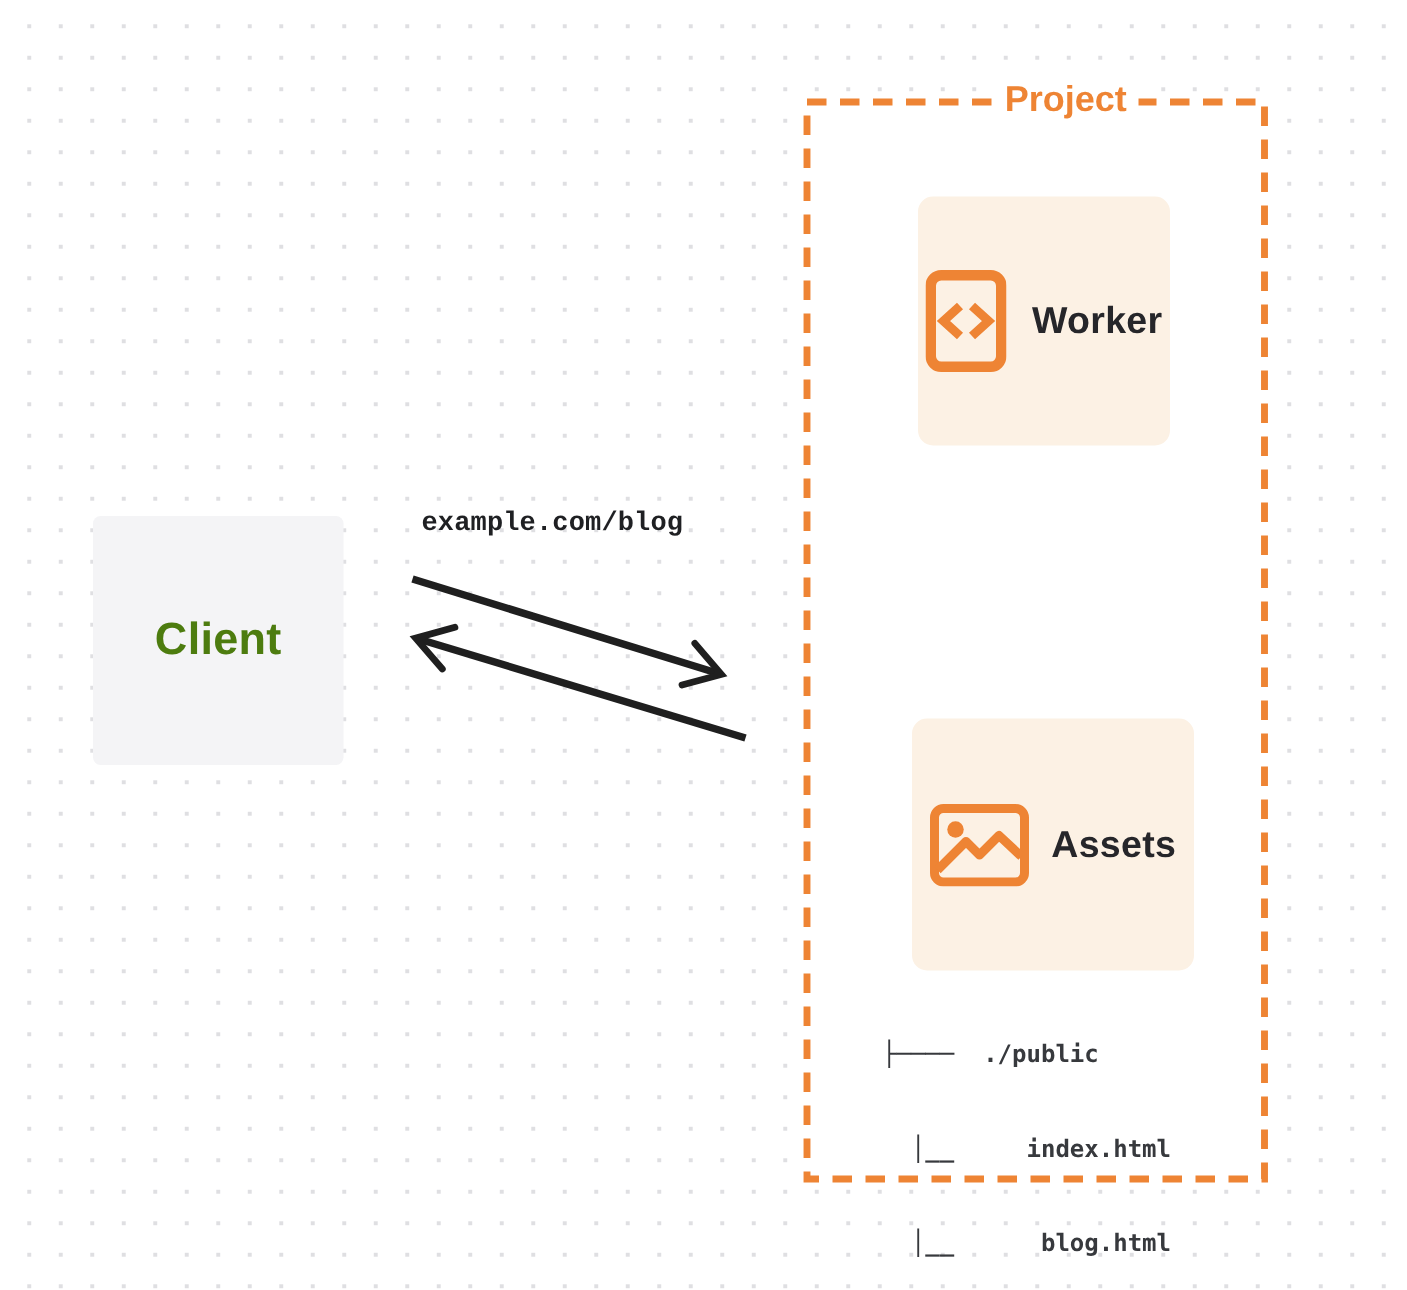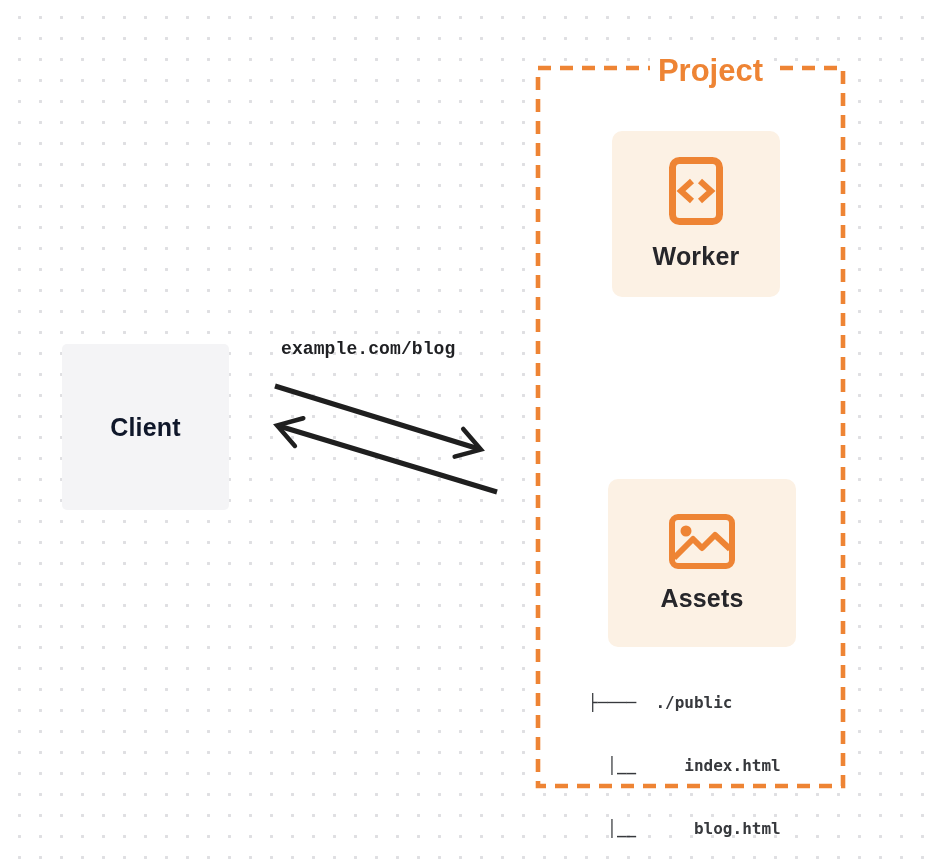--- a/index.html
+++ b/index.html
@@ -16,35 +16,35 @@
   }
   .overlay-svg {
     position: absolute;
     left: 0; top: 0;
     width: 938px; height: 860px;
     pointer-events: none;
   }
   .node {
     position: absolute;
     display: flex;
-    flex-direction: column;
+    flex-direction: row;
     align-items: center;
     justify-content: center;
     box-sizing: border-box;
   }
   .client-box {
     left: 62px; top: 344px;
     width: 167px; height: 166px;
     background: #f4f4f6;
     border-radius: 5px;
   }
   .client-label {
-    font-size: 25px;
+    font-size: 30px;
     font-weight: 700;
-    color: #0f172a;
+    color: #4d7c0f;
     letter-spacing: 0.2px;
   }
   .request-label {
     position: absolute;
     left: 281px; top: 339px;
     font-size: 18px;
     font-weight: 700;
     color: #1f2023;
     letter-spacing: 0.1px;
     font-family: Liberation Mono, monospace;
@@ -53,21 +53,21 @@
     position: absolute;
     left: 538px; top: 53px;
     width: 305px;
     text-align: center;
     pointer-events: none;
   }
   .project-label span {
     display: inline-block;
     background: #ffffff;
     padding: 0 8px;
-    font-size: 31px;
+    font-size: 24px;
     font-weight: 700;
     color: #ee8434;
     margin-left: 40px;
   }
   .worker-box {
     left: 612px; top: 131px;
     width: 168px; height: 166px;
     background: #fcf1e4;
     border-radius: 10px;
     gap: 17px;

